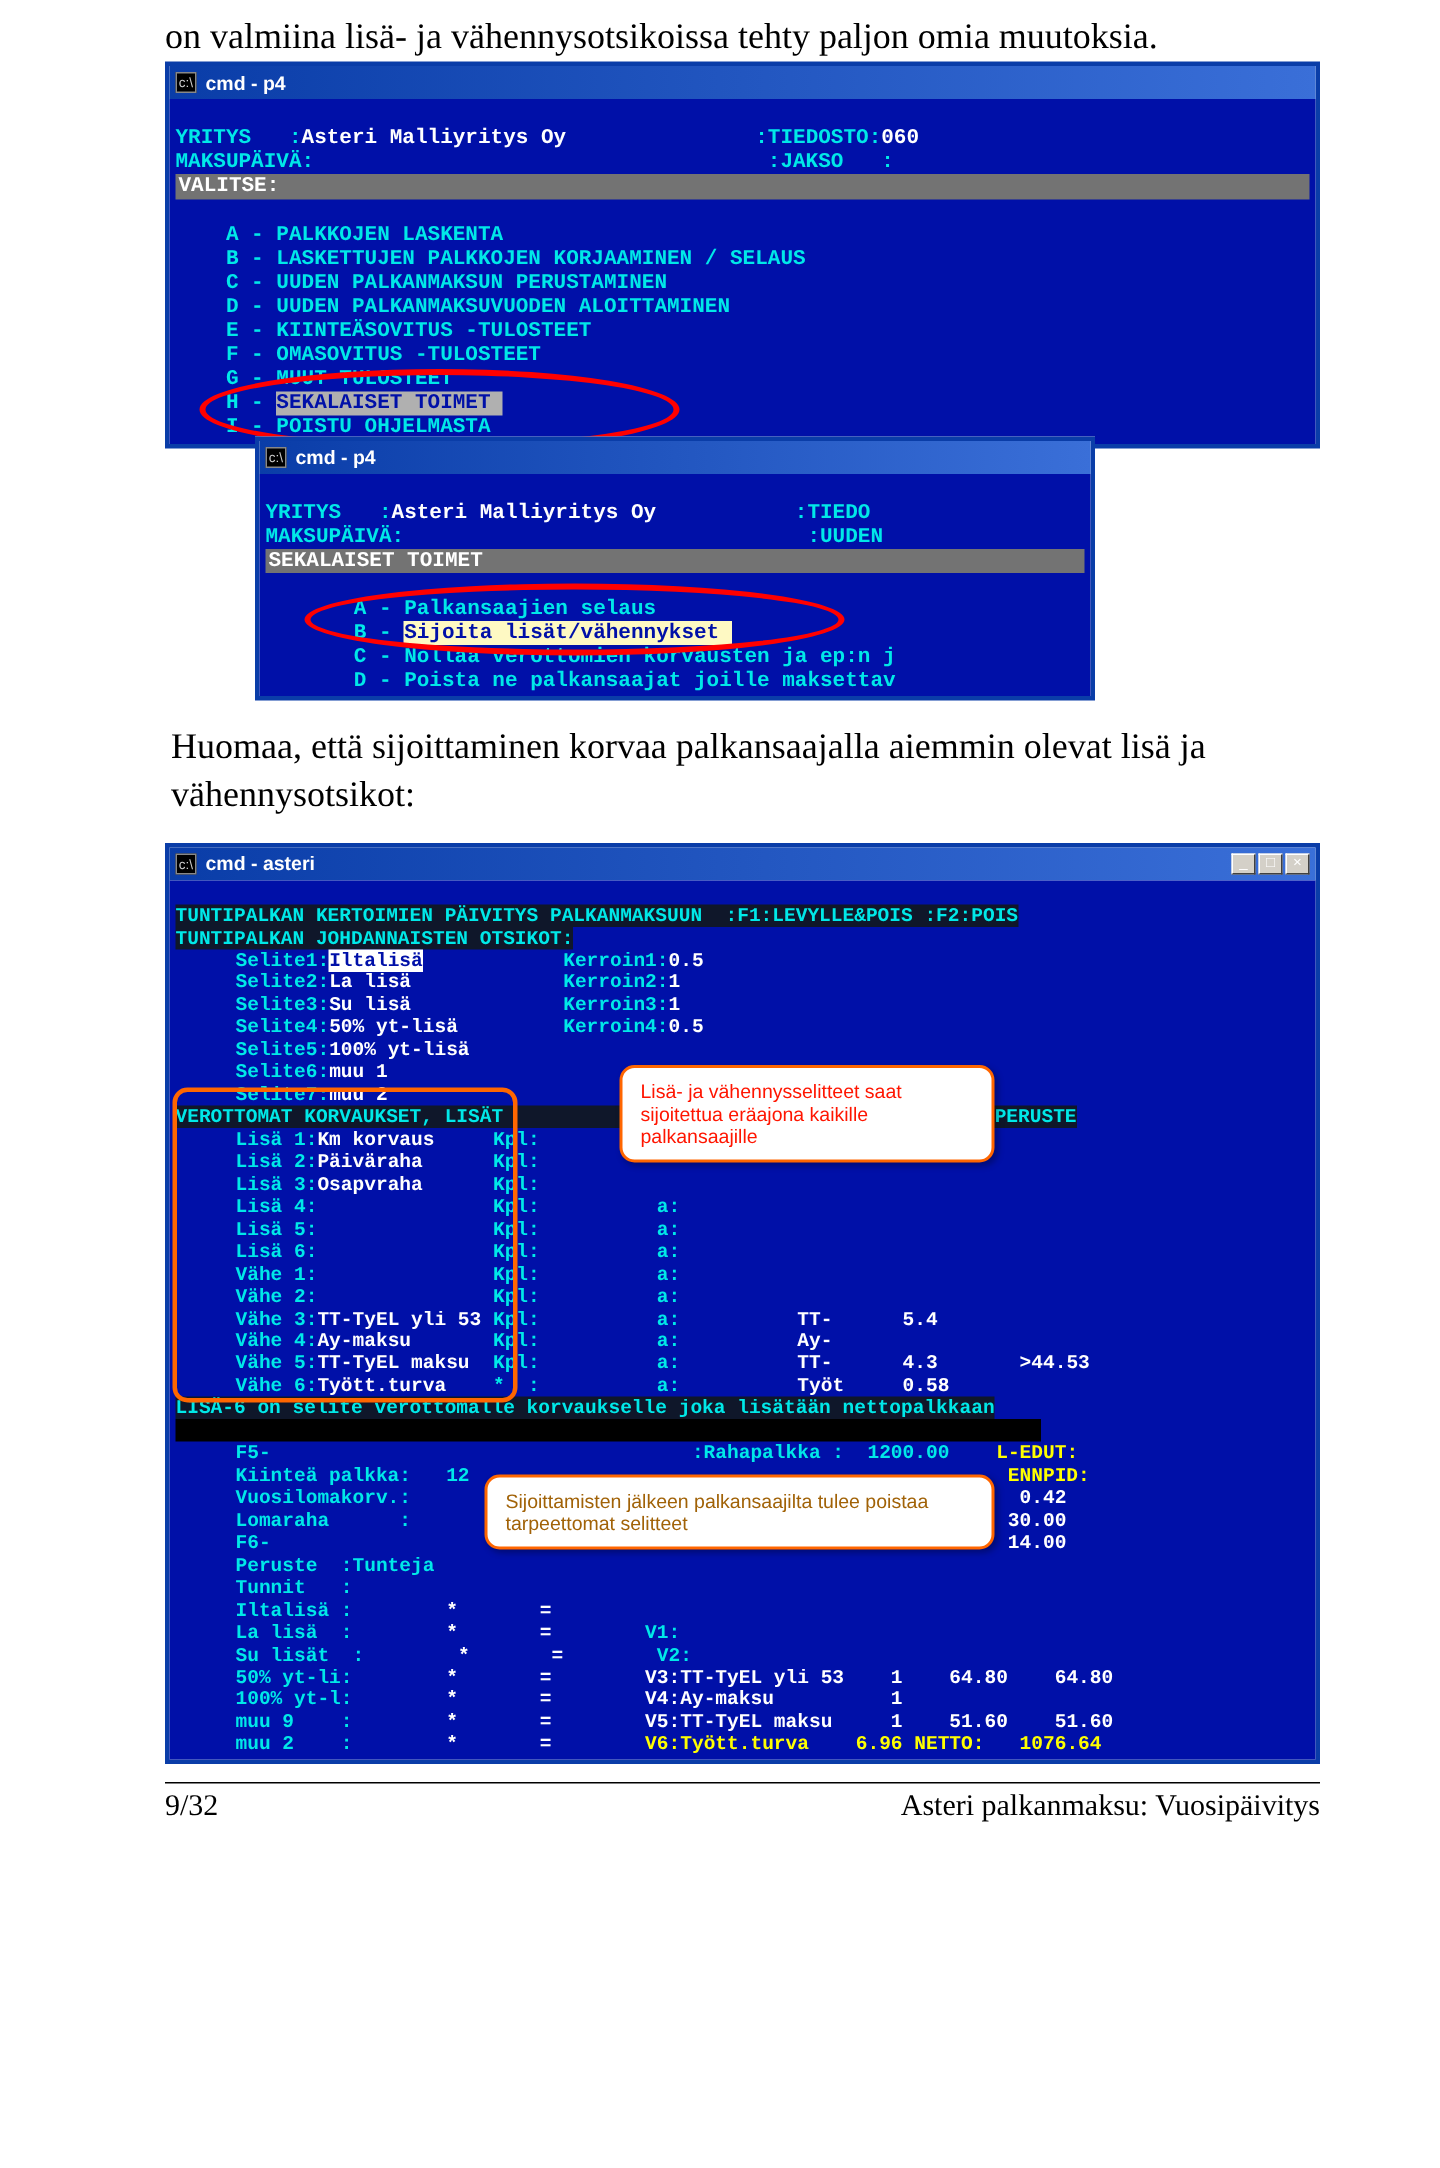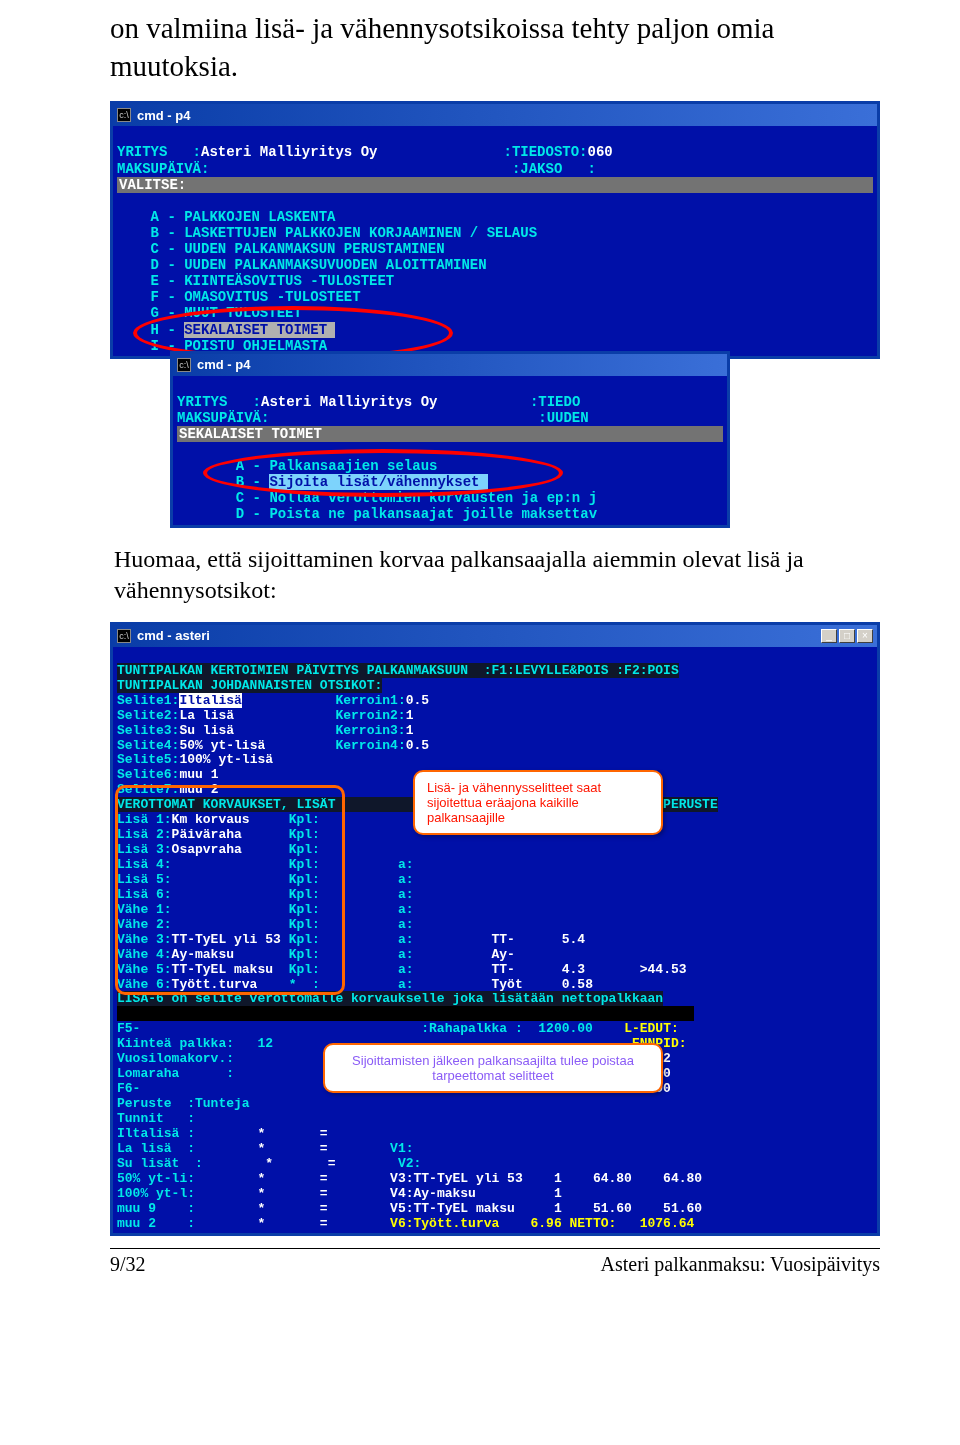--- a/index.html
+++ b/index.html
@@ -3,23 +3,22 @@
 <meta charset="utf-8">
 <style>
   * { margin: 0; padding: 0; box-sizing: border-box; }
   body {
     font-family: "Times New Roman", serif;
     background: #fff;
     width: 960px;
     padding: 10px 80px 30px 110px;
   }
   .intro-text {
-    font-size: 29px;
+    font-size: 24px;
     line-height: 1.3;
-    margin-bottom: 16px;
   }
   .mid-text {
     font-size: 24px;
     line-height: 1.3;
     margin: 16px 4px;
   }
   .dos-window {
     border: 3px solid #0a3da8;
     background: #fff;
     margin-bottom: 12px;
@@ -81,28 +80,28 @@
     border: 2px solid #ff6600;
     border-radius: 10px;
     padding: 8px 12px;
     font-family: Arial, sans-serif;
     font-size: 13px;
     color: #ff1500;
     font-weight: normal;
     box-shadow: 2px 2px 4px rgba(0,0,0,0.3);
     z-index: 5;
   }
-  .callout-blue { color: #8b5cf6; text-align: center; }
+  .callout-blue { color: #a16207; }
   .orange-box {
     position: absolute;
     border: 3px solid #ff6600;
     border-radius: 10px;
     pointer-events: none;
   }
-  .light-cyan { color: #00e8e8; }
+  .light-cyan { color: #00e8e8; margin-left: 40px; }
   .footer {
     margin-top: 10px;
     border-top: 1px solid #000;
     padding-top: 4px;
     display: flex;
     justify-content: space-between;
     font-size: 20px;
     font-family: "Times New Roman", serif;
   }
   .green-band { background: #0f172a; color: #00e8e8; }
@@ -140,21 +139,21 @@
   <div class="titlebar">
     <div class="cmd-icon">c:\</div>
     <span class="ttl">cmd - p4</span>
   </div>
   <div class="dos-body">
 <span class="hdr-row"><span class="hdr-label">YRITYS   :</span><span class="hdr-val">Asteri Malliyritys Oy</span>           <span class="hdr-label">:TIEDO</span></span>
 <span class="hdr-row"><span class="hdr-label">MAKSUPÄIVÄ:</span>                                <span class="hdr-label">:UUDEN</span></span>
 <span class="section-teal">SEKALAISET TOIMET</span>
 
        <span class="menu-cyan">A - Palkansaajien selaus</span>
-       <span class="menu-cyan">B - </span><span style="background:#7dd3fc;color:#0010a8">Sijoita lisät/vähennykset </span>
+       <span class="menu-cyan">B - </span><span style="background:#fef9c3;color:#0010a8">Sijoita lisät/vähennykset </span>
        <span class="menu-cyan">C - Nollaa verottomien korvausten ja ep:n j</span>
        <span class="menu-cyan">D - Poista ne palkansaajat joille maksettav</span></div>
   <div class="ring" style="left:30px; top:95px; width:360px; height:48px;"></div>
 </div>
 
 <p class="mid-text">Huomaa, että sijoittaminen korvaa palkansaajalla aiemmin olevat lisä ja vähennysotsikot:</p>
 
 <div class="dos-window rel" style="width:770px;">
   <div class="titlebar">
     <div class="cmd-icon">c:\</div>

